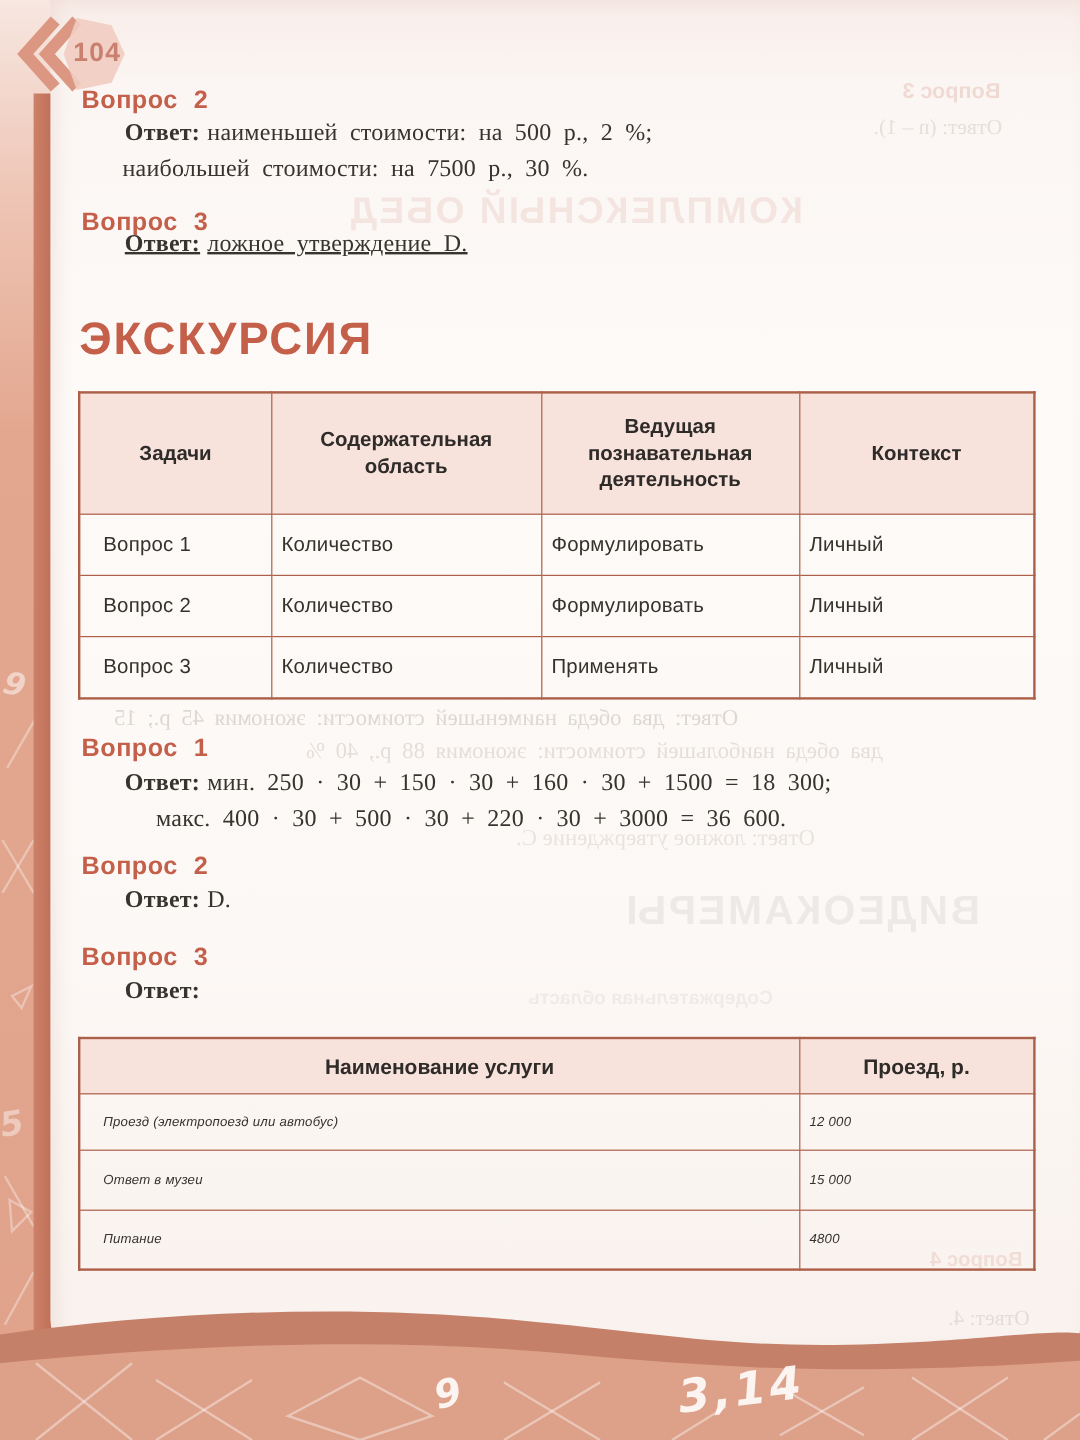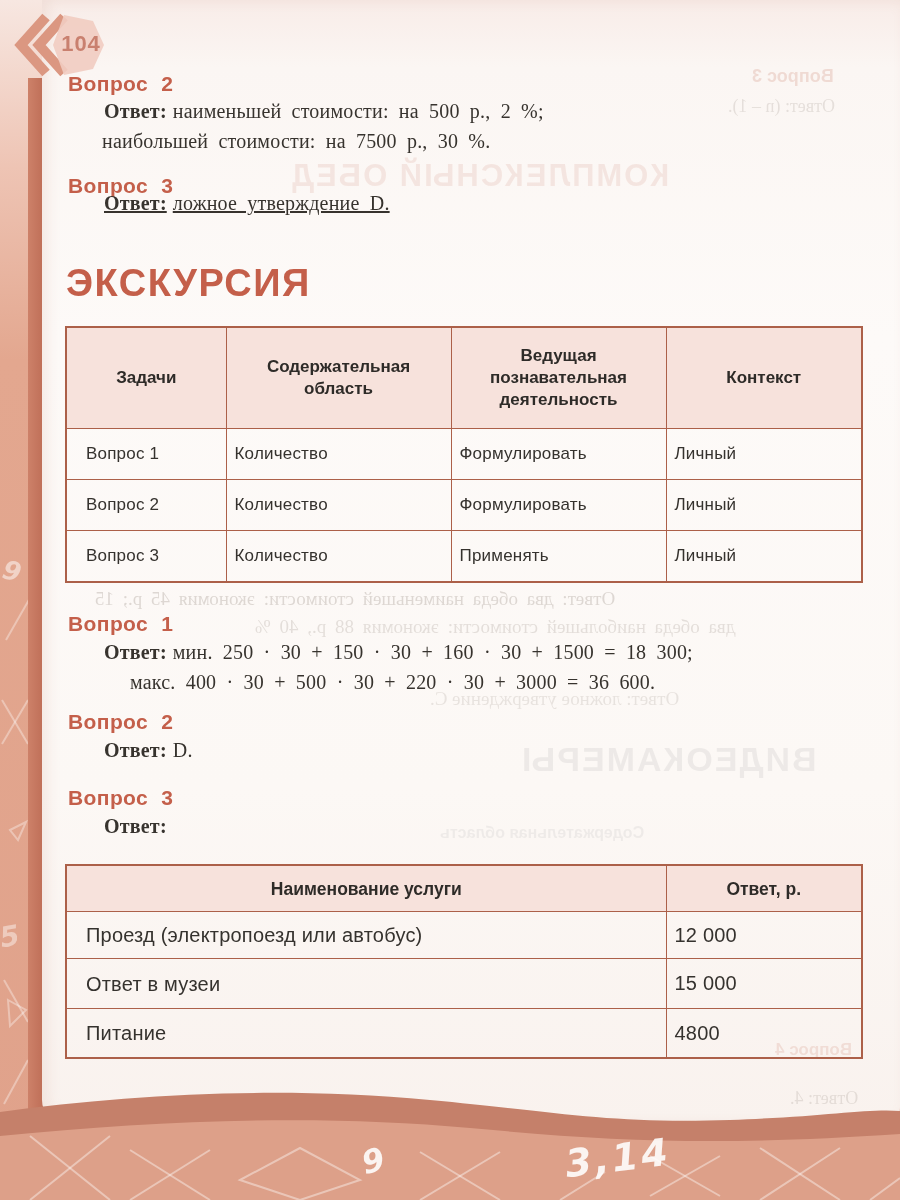--- a/index.html
+++ b/index.html
@@ -37,21 +37,21 @@
   .tbl th{background:#f7e2dc;border:1.5px solid #ac6049;font-size:17px;font-weight:bold;
     color:#2e2b28;text-align:center;line-height:22px;padding:4px 8px;}
   .tbl td{border:1.5px solid #ac6049;font-size:17px;color:#35322e;
     padding:4px 8px;letter-spacing:.2px;}
   .tbl td.lft{text-align:left;padding-left:19px;}
   #table1{left:65px;top:326px;width:796px;}
   #table1 th{height:92px;}
   #table1 td{height:42px;}
   #table2{left:65px;top:852px;width:796px;margin-top:12px;}
   #table2 th{height:37px;font-size:17.5px;}
-  #table2 td{font-size:20px;}
+  #table2 td{font-size:11px;font-style:italic;}
   #table2 td.lft{padding-right:60px;white-space:pre-line;line-height:26px;text-align:left;}
   .r1 td{height:38px;} .r2 td{height:41px;} .r3 td{height:62px;} .r4 td{height:40px;}
 
   
   .ghost{position:absolute;transform:scaleX(-1);white-space:nowrap;pointer-events:none;}
   .g-sans{font-weight:bold;color:#c97a64;}
   .g-serif{font-family:"Liberation Serif","DejaVu Serif",serif;color:#8f8379;}
 
   
   .bottom-svg{position:absolute;left:0;top:1078px;z-index:5;}
@@ -171,21 +171,21 @@
   </div>
 
   <table id="table2" class="tbl">
     <colgroup>
         <col style="width:600px">
         <col style="width:196px">
       </colgroup>
     <tbody>
         <tr>
       <th>Наименование услуги</th>
-      <th>Ответ, р.</th>
+      <th>Проезд, р.</th>
     </tr>
     <tr class="r1">
       <td class="lft">Проезд (электропоезд или автобус)</td>
       <td>12 000</td>
     </tr>
     <tr class="r2">
       <td class="lft">Ответ в музеи</td>
       <td>15 000</td>
     </tr>
     <tr class="r4">

